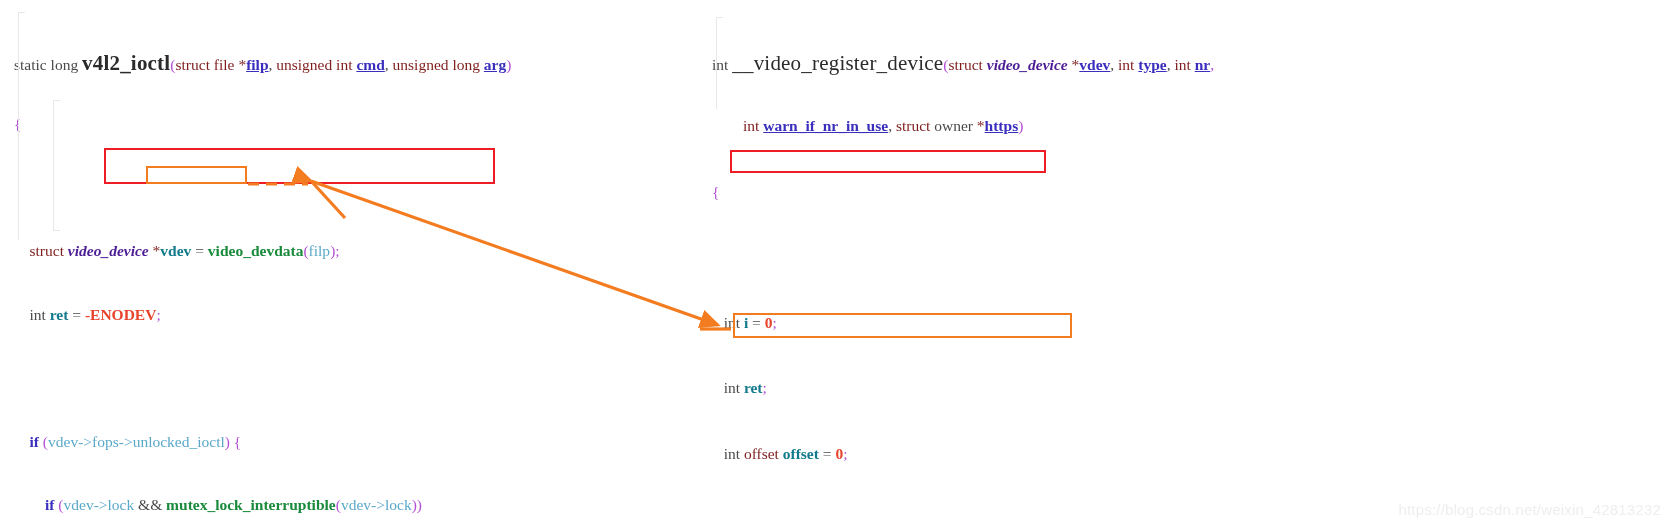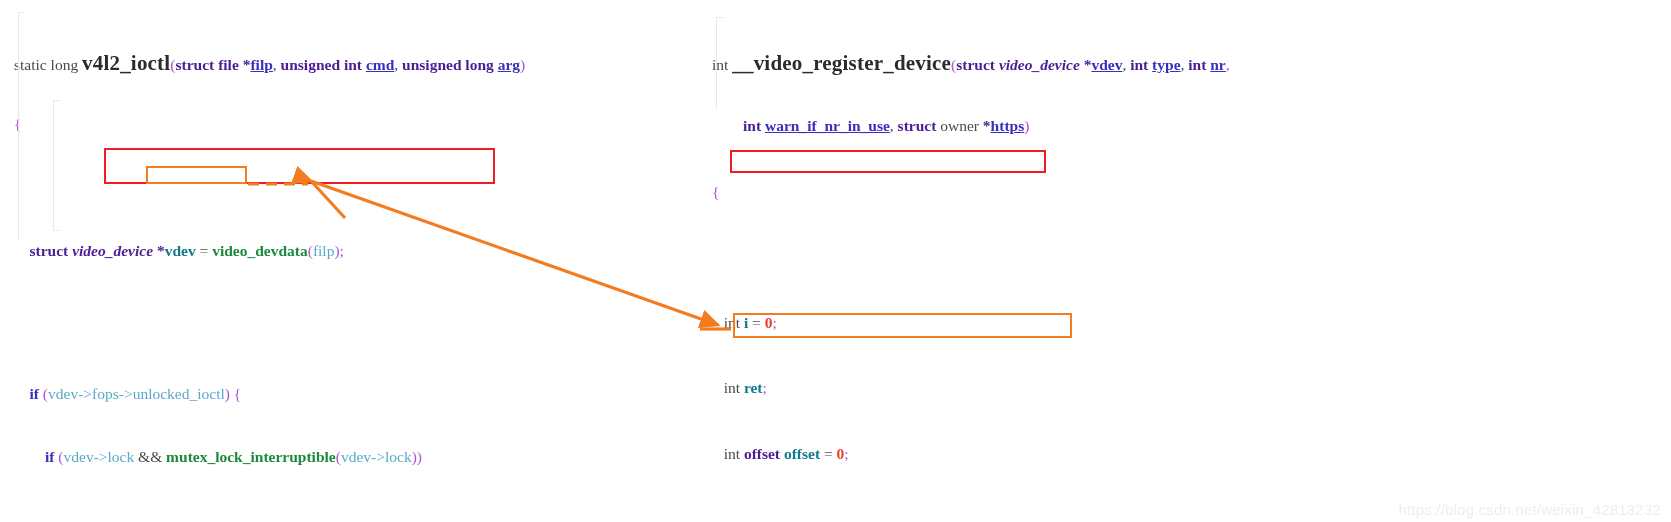--- a/index.html
+++ b/index.html
@@ -39,31 +39,31 @@
   
   #right-pane {
     left: 712px;
     top: 6px;
     font-size: 15.5px;
   }
   #right-pane .code-line { height: 19px; }
 
   
   .tok-kw        { color: #3a2fbd; font-weight: bold; }                          
-  .tok-type-b    { color: #4c1d95; font-weight: bold; }
+  .tok-type-b    { color: #7f1d1d; font-weight: normal; }
   .tok-fn        { color: #1a8a3c; font-weight: bold; }
   .tok-var       { color: #127a8c; font-weight: bold; }                          
   .tok-ident     { color: #5aa9c9; }                          
   .tok-punct     { color: #b452d6; }                          
   .tok-const     { color: #e8442c; font-weight: bold; }                          
   .tok-num       { color: #e8442c; font-weight: bold; }
   .tok-param     { color: #3a2fbd; font-weight: bold; text-decoration: underline; }
   .tok-struct    { color: #4c1d95; font-style: italic; font-weight: bold; }
   .tok-big       { font-size: 21px; font-weight: bold; color: #2b2b2b; letter-spacing: .2px; }
-  .tok-big2      { font-size: 21px; font-weight: bold; color: #2b2b2b; letter-spacing: .2px; }
+  .tok-big2      { font-size: 21px; font-weight: normal; color: #2b2b2b; letter-spacing: .2px; }
   .tok-plain     { color: #4a4a4a; }
 
   
   .guide {
     position: absolute;
     background: #e8e8e8;
   }
   .guide.v { width: 1px; }
   .guide.h { height: 1px; }
 
@@ -101,20 +101,21 @@
 <div class="code-pane" id="left-pane">
 
   <span class="code-line"><span class="tok-plain">static long </span><span class="tok-big">v4l2_ioctl</span><span class="tok-punct">(</span><span class="tok-type-b">struct file </span><span class="tok-type-b">*</span><span class="tok-param">filp</span><span class="tok-plain">, </span><span class="tok-type-b">unsigned int </span><span class="tok-param">cmd</span><span class="tok-plain">, </span><span class="tok-type-b">unsigned long </span><span class="tok-param">arg</span><span class="tok-punct">)</span></span>
 
   <span class="code-line"><span class="tok-punct">{</span></span>
 
   <span class="code-line">&nbsp;</span>
 
   <span class="code-line">    <span class="tok-type-b">struct </span><span class="tok-struct">video_device </span><span class="tok-type-b">*</span><span class="tok-var">vdev</span><span class="tok-plain"> = </span><span class="tok-fn">video_devdata</span><span class="tok-punct">(</span><span class="tok-ident">filp</span><span class="tok-punct">);</span></span>
 
+  <span class="code-line">    <span class="tok-plain">int </span><span class="tok-var">ret</span><span class="tok-plain"> = </span><span class="tok-const">-ENODEV</span><span class="tok-punct">;</span></span>
 
   <span class="code-line">&nbsp;</span>
 
   <span class="code-line">    <span class="tok-kw">if </span><span class="tok-punct">(</span><span class="tok-ident">vdev-&gt;fops-&gt;unlocked_ioctl</span><span class="tok-punct">) {</span></span>
 
   <span class="code-line">        <span class="tok-kw">if </span><span class="tok-punct">(</span><span class="tok-ident">vdev-&gt;lock</span><span class="tok-plain"> &amp;&amp; </span><span class="tok-fn">mutex_lock_interruptible</span><span class="tok-punct">(</span><span class="tok-ident">vdev-&gt;lock</span><span class="tok-punct">))</span></span>
 
   
 
   

